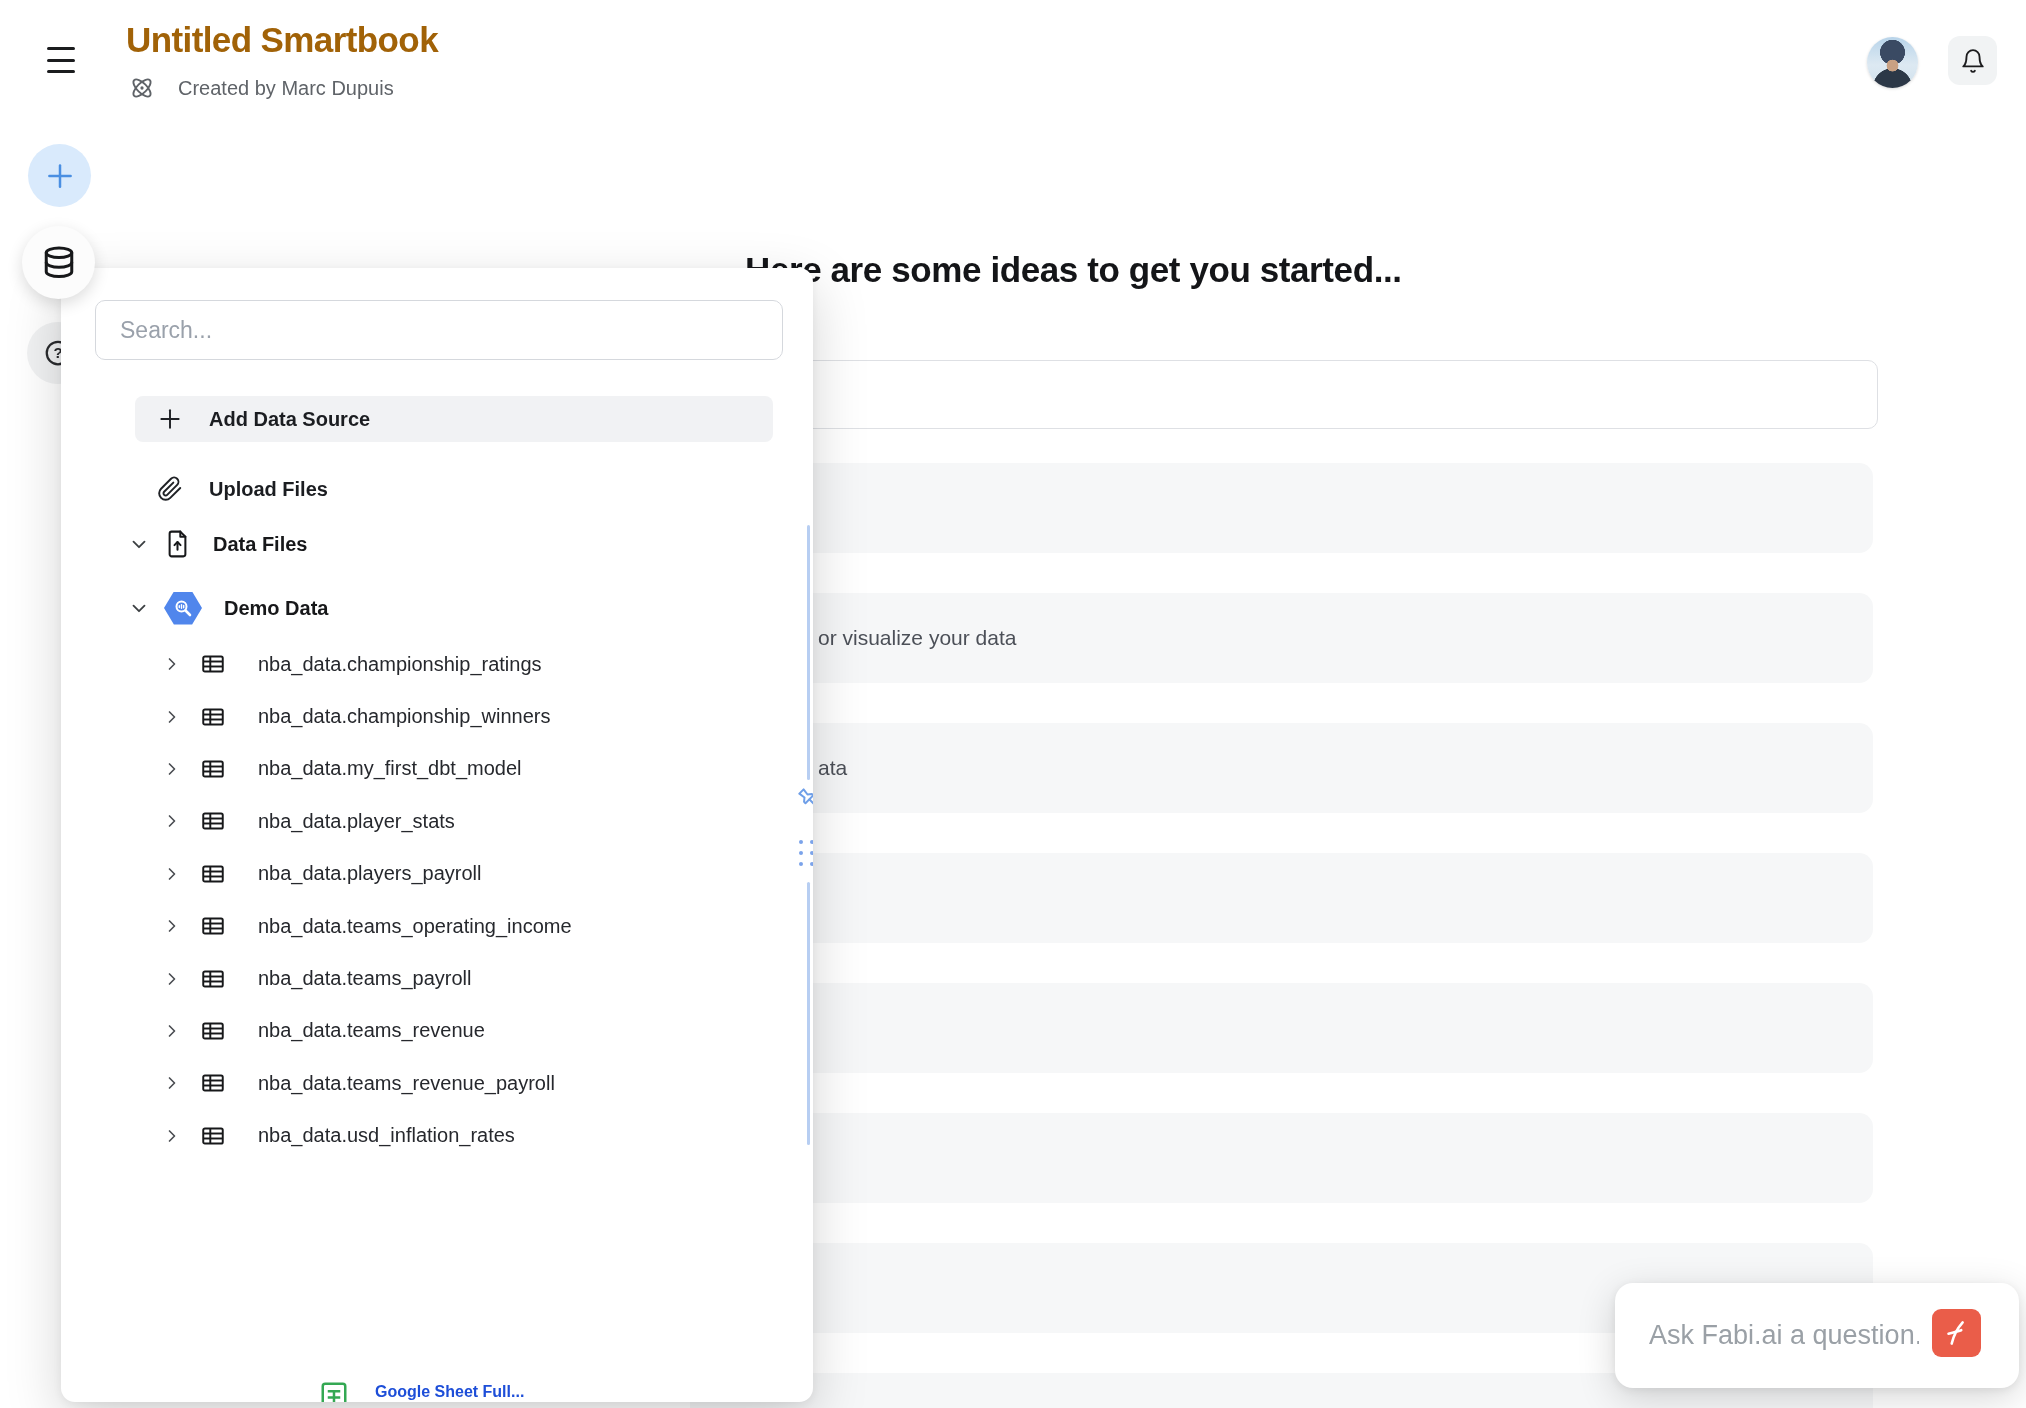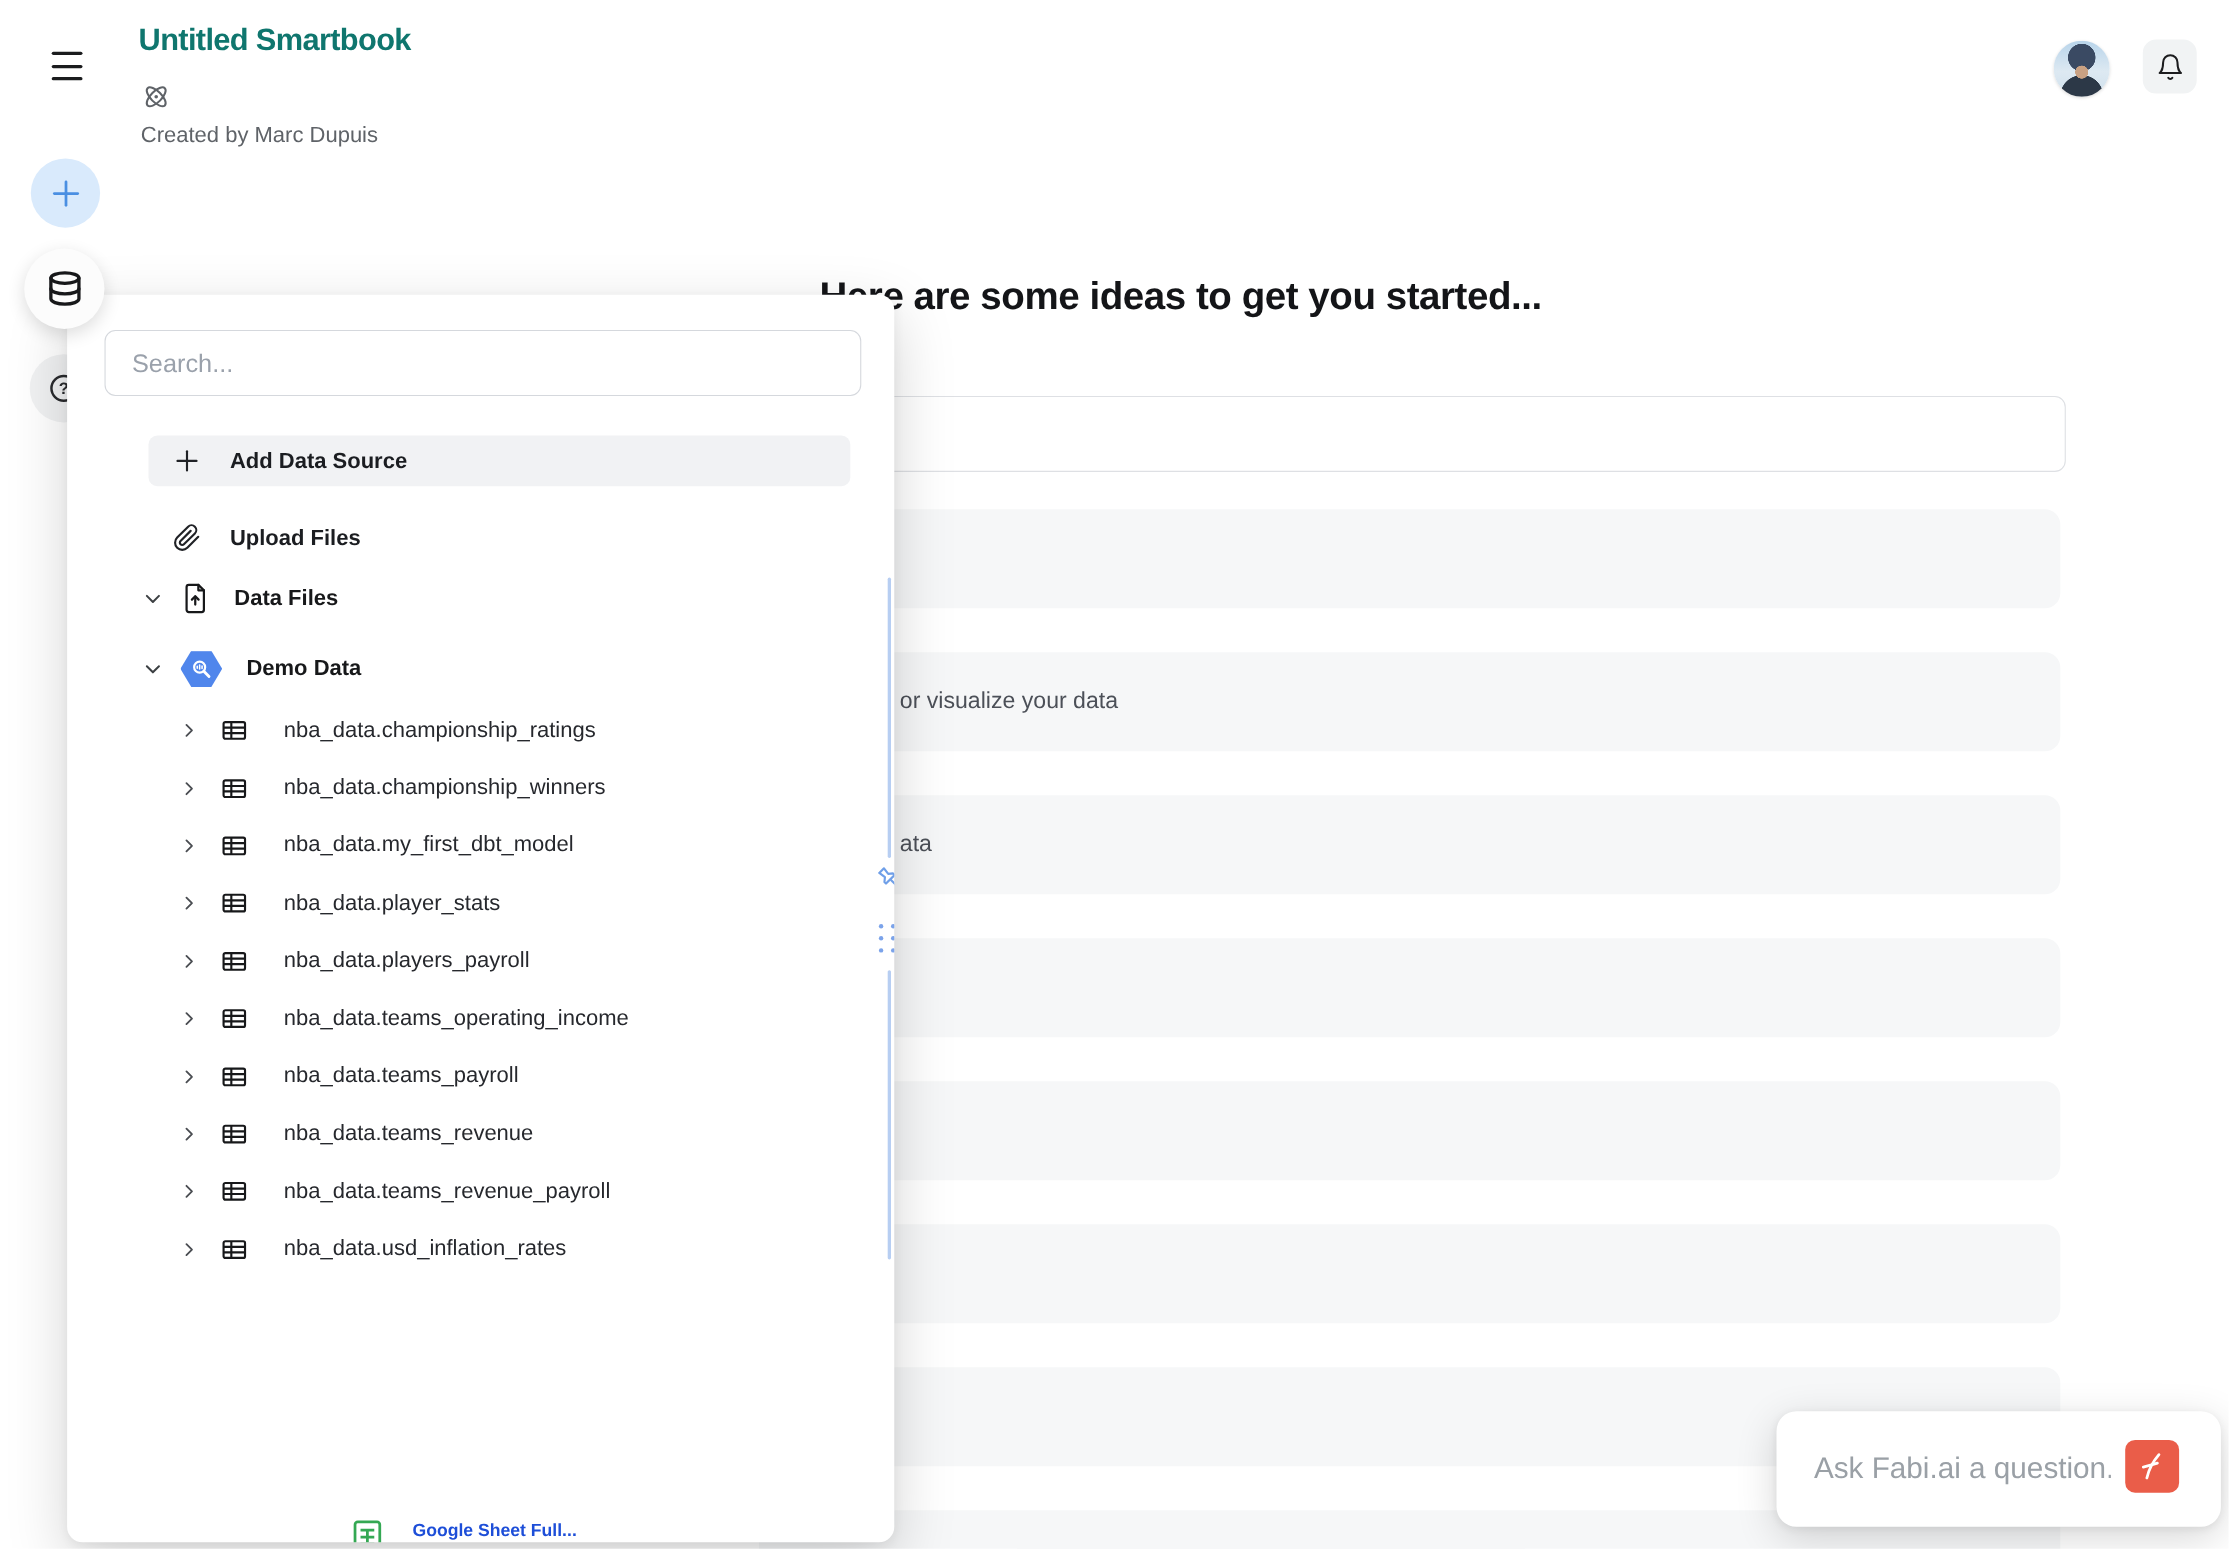--- a/index.html
+++ b/index.html
@@ -5,22 +5,22 @@
   * { margin:0; padding:0; box-sizing:border-box; }
   html,body { width:2026px; height:1408px; overflow:hidden; background:#ffffff;
               font-family:"Liberation Sans", sans-serif; }
   .abs { position:absolute; }
   body { position:relative; }
 
   
   .hamburger { left:47px; top:44px; width:34px; height:32px; display:flex; flex-direction:column;
                justify-content:space-between; padding:3px 0; cursor:pointer; }
   .hamburger div { width:28px; height:3px; background:#1b1c1e; border-radius:2px; }
-  .page-title { left:126px; top:20px; font-size:28px; font-weight:700; color:#0f766e; letter-spacing:-0.6px; }
-  .subtitle-row { left:128px; top:74px; display:flex; gap:10px; color:#5f6368;flex-direction:column; }
+  .page-title { left:126px; top:20px; font-size:35px; font-weight:700; color:#a16207; letter-spacing:-0.6px; }
+  .subtitle-row { left:128px; top:74px; display:flex; align-items:center; gap:22px; color:#5f6368; }
   .subtitle-row .txt { font-size:20px; }
   .avatar { left:1867px; top:37px; width:51px; height:51px; border-radius:50%;
             background:
               radial-gradient(circle at 50% 56%, #c9a183 0 15%, rgba(0,0,0,0) 16%),
               radial-gradient(circle at 50% 30%, #3a4a63 0 28%, rgba(0,0,0,0) 29%),
               radial-gradient(circle at 50% 100%, #2c3847 0 34%, rgba(0,0,0,0) 35%),
               linear-gradient(180deg,#b8d4ea 0%,#dde9f2 55%,#cfe0ec 100%);
             box-shadow:0 1px 3px rgba(0,0,0,.15); }
   .bell-btn { left:1948px; top:36px; width:49px; height:49px; border-radius:12px; background:#f1f3f4;
               display:flex; align-items:center; justify-content:center; cursor:pointer; }

